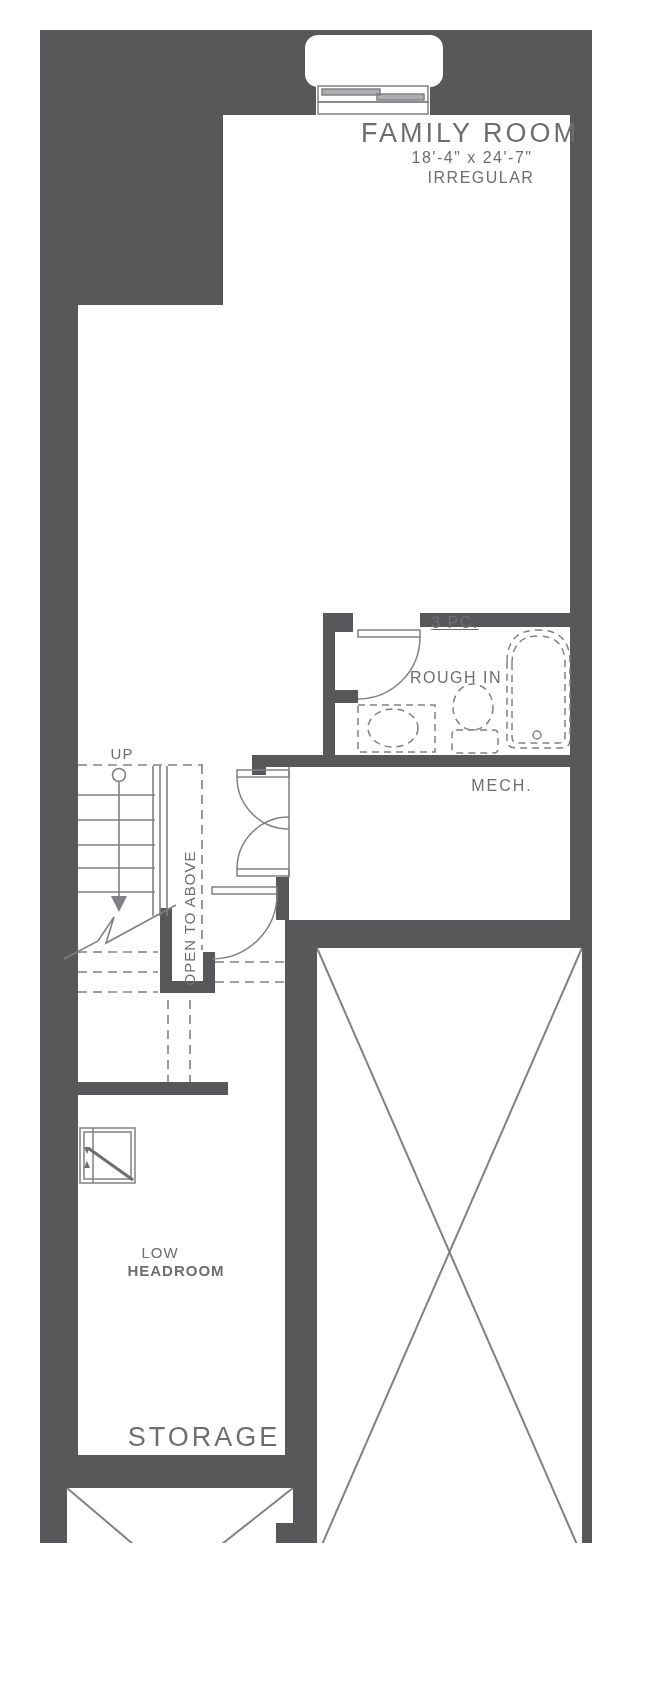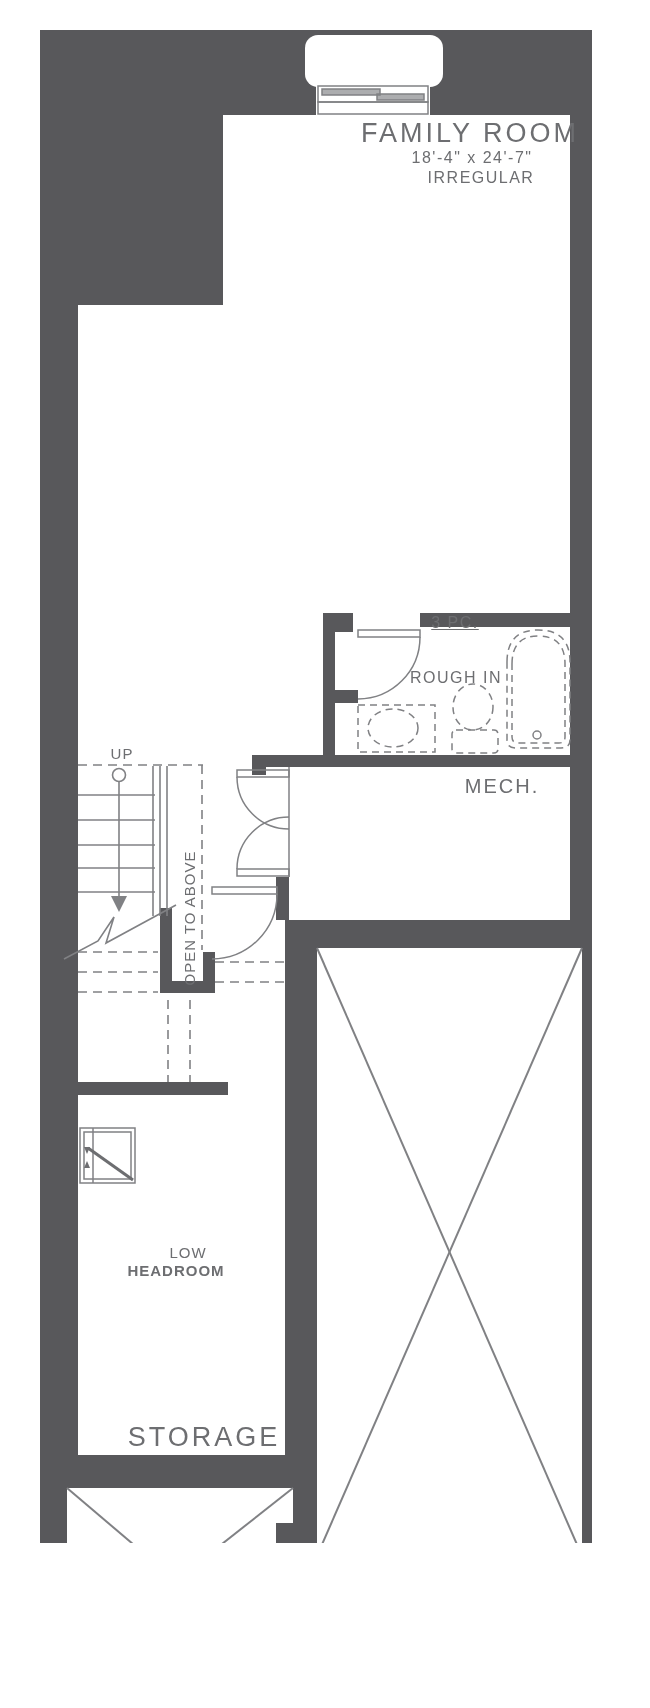--- a/index.html
+++ b/index.html
@@ -13,21 +13,21 @@
     position:relative;width:650px;height:1543px;background:var(--bg);
     font-family:"Liberation Sans",sans-serif;overflow:hidden;
   }
   .lw{position:absolute;left:0;top:0;}
   .lbl{
     position:absolute;color:var(--text);white-space:nowrap;
     transform:translate(-50%,-50%);text-align:center;
     font-family:"Liberation Sans",sans-serif;font-weight:400;
   }
   .lbl.big{font-size:27px;letter-spacing:3px;}
-  .lbl.mid{font-size:20px;letter-spacing:2px;}
+  .lbl.mid{font-size:16px;letter-spacing:2px;}
   .lbl.sm{font-size:16px;letter-spacing:1.5px;}
   .lbl.xs{font-size:15px;letter-spacing:1px;}
   .lbl.vert{transform:translate(-50%,-50%) rotate(-90deg);transform-origin:center center;}
 </style>
 </head>
 <body>
 
 <div class="page">
 
   <svg class="lw" width="650" height="1708" viewBox="0 0 650 1708">
@@ -153,17 +153,17 @@
 
   <div class="lbl sm" style="left:455px;top:623px;text-decoration:underline;">3 PC.</div>
   <div class="lbl sm" style="left:456px;top:678px;">ROUGH IN</div>
 
   <div class="lbl mid" style="left:502px;top:786px;">MECH.</div>
 
   <div class="lbl xs" style="left:122px;top:753px;">UP</div>
 
   <div class="lbl xs vert" style="left:189px;top:918px;">OPEN TO ABOVE</div>
 
-  <div class="lbl xs" style="left:188px;top:1252px;">LOW</div>
+  <div class="lbl xs" style="left:160px;top:1252px;">LOW</div>
   <div class="lbl xs" style="left:176px;top:1270px;font-weight:bold;">HEADROOM</div>
 
   <div class="lbl big" style="left:204px;top:1437px;">STORAGE</div>
 </div>
 
 </body></html>

